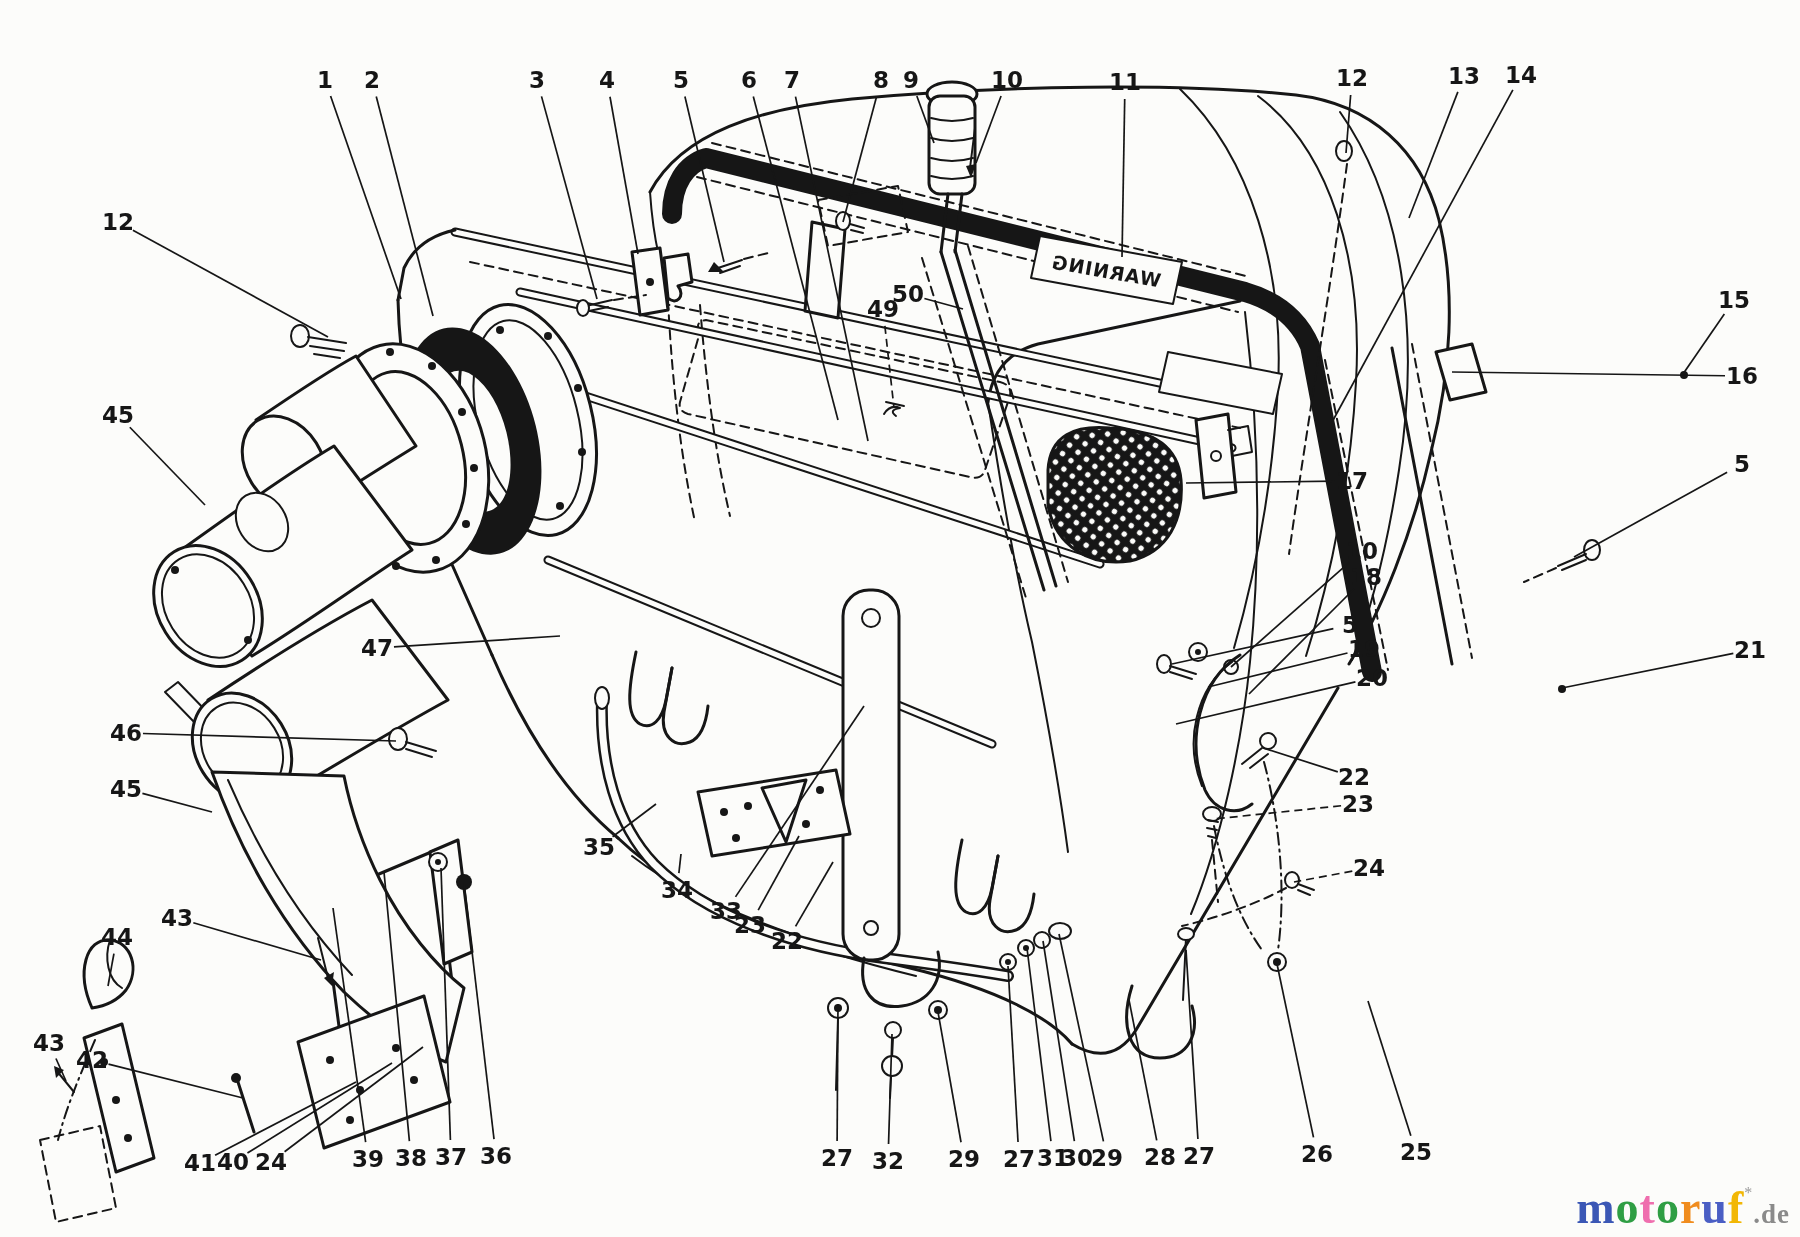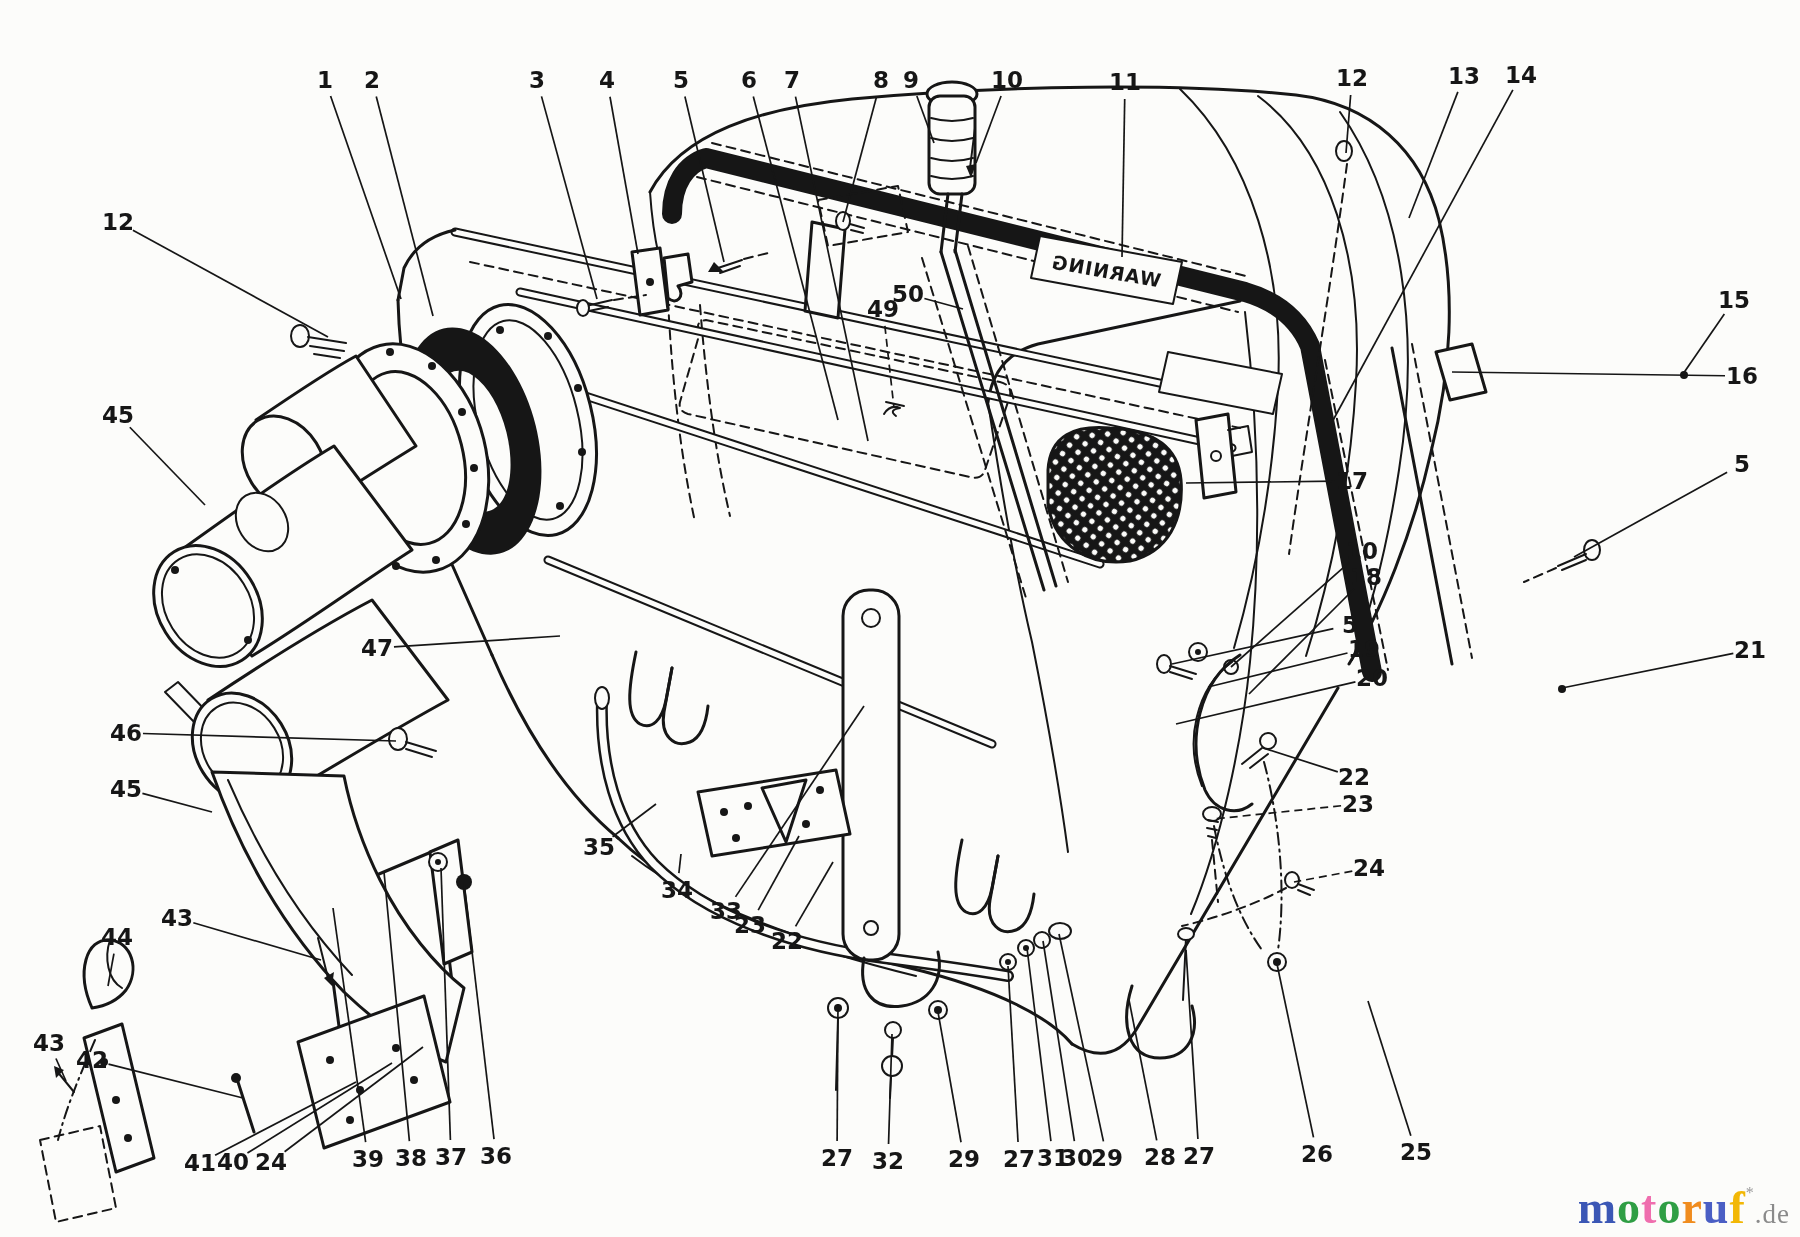--- a/index.html
+++ b/index.html
@@ -29,21 +29,21 @@
   .decal-text{
     font:700 19px "DejaVu Sans", sans-serif;
     fill:#161616;text-anchor:middle;dominant-baseline:central;letter-spacing:1px;
   }
   #logo{
     position:absolute;right:10px;bottom:6px;
     font-family:"Liberation Serif", serif;
     font-size:46px;font-weight:700;letter-spacing:1px;line-height:1;
     user-select:none;white-space:nowrap;
   }
-  #logo .suffix{font-size:27px;font-weight:400;text-align:right;}
+  #logo .suffix{font-size:27px;font-weight:700;text-align:right;}
   #logo .mark{font-size:16px;vertical-align:top;font-weight:400;}
 </style>
 </head>
 <body>
 
 <svg id="stage" width="1800" height="1237" viewBox="0 0 1800 1237">
   <defs>
     <pattern id="mesh" width="11" height="11" patternUnits="userSpaceOnUse" patternTransform="rotate(40)">
       <rect width="11" height="11" fill="#161616"></rect>
       <circle cx="5.5" cy="5.5" r="2.7" fill="#fcfcfa"></circle>

